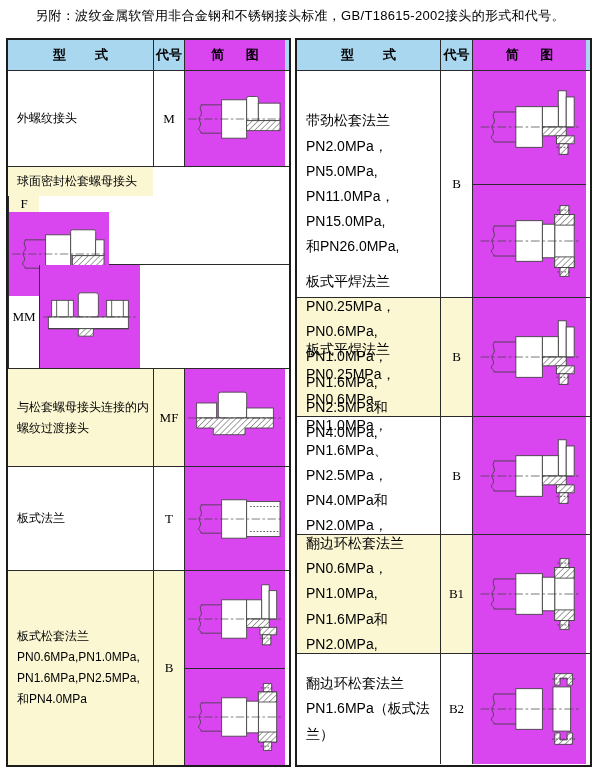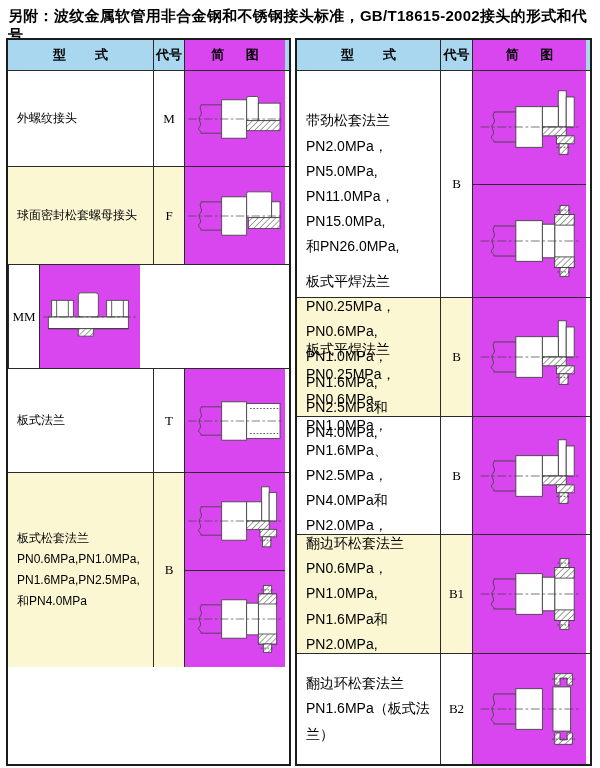--- a/index.html
+++ b/index.html
@@ -2,21 +2,21 @@
 <html><head>
 <meta charset="utf-8">
 <style>
   html,body{margin:0;padding:0;}
   body{
     width:600px;height:768px;position:relative;background:#ffffff;
     font-family:"Liberation Sans", sans-serif;color:#000;overflow:hidden;
   }
   .doc-note{
     position:absolute;top:7px;left:8px;width:584px;
-    font-size:15px;font-weight:bold;letter-spacing:0.3px;color:#000;
+    font-size:13px;font-weight:normal;letter-spacing:0.3px;color:#000;text-align:center;
   }
   .tables{position:absolute;top:38px;left:6px;display:flex;gap:4px;}
   .tbl{border:2px solid #1c1c1c;background:#fff;}
   .tbl-left{width:281px;}
   .tbl-right{width:293px;}
   .trow{display:flex;border-top:1px solid #2a2a2a;}
   .thead{border-top:none;background:#a9d7ef;}
   .cell{box-sizing:border-box;display:flex;align-items:center;}
   .c-type{padding:4px 4px 4px 9px;font-size:12px;line-height:1.75;white-space:pre-line;}
   .tbl-right .c-type{font-size:14px;line-height:1.8;}
@@ -32,21 +32,21 @@
   .thead .cell{justify-content:center;padding:0;font-size:13px;font-weight:bold;
                font-family:"Liberation Sans", sans-serif;white-space:pre;}
   .h30{height:30px;text-align:center;}
   .hl .c-type,.hl .c-code{background:#fbf7d3;}
   .split{flex-direction:column;justify-content:stretch;align-items:stretch;padding:0;}
   .split .half{flex:1;display:flex;align-items:center;justify-content:center;}
   .split .half + .half{border-top:1px solid #2a2a2a;}
   svg.diag{display:block;}
   .defs-svg{position:absolute;width:0;height:0;}
   
-  .lr1{height:95px;}.lr2{height:97px;}.lr3{height:103px;}.lr4{height:97px;}
+  .lr1{height:95px;}.lr2{height:97px;flex-direction:column;}.lr3{height:103px;}.lr4{height:97px;}
   .lr5{height:103px;}.lr6{height:194px;}
   .rr1{height:226px;}.rr2{height:118px;}.rr3{height:117px;}.rr4{height:118px;}.rr5{height:110px;}
 </style>
 </head>
 <body>
 
 <svg class="defs-svg" aria-hidden="true">
   <defs>
     <pattern id="hatch" width="5" height="5" patternUnits="userSpaceOnUse" patternTransform="rotate(45)">
       <rect width="5" height="5" fill="#fff"></rect>
@@ -193,20 +193,30 @@
 
     <div class="trow lr3">
       <div class="cell c-code">MM</div>
       <div class="cell c-sketch">
         <svg class="diag" width="100" height="90">
             <use href="#diag-mm"></use>
           </svg>
       </div>
     </div>
 
+    <div class="trow lr4 hl">
+      <div class="cell c-type">与松套螺母接头连接的内
+螺纹过渡接头</div>
+      <div class="cell c-code">MF</div>
+      <div class="cell c-sketch">
+        <svg class="diag" width="100" height="86">
+            <use href="#diag-mf"></use>
+          </svg>
+      </div>
+    </div>
 
     <div class="trow lr5">
       <div class="cell c-type">板式法兰</div>
       <div class="cell c-code">T</div>
       <div class="cell c-sketch">
         <svg class="diag" width="100" height="88">
             <use href="#diag-t"></use>
           </svg>
       </div>
     </div>

